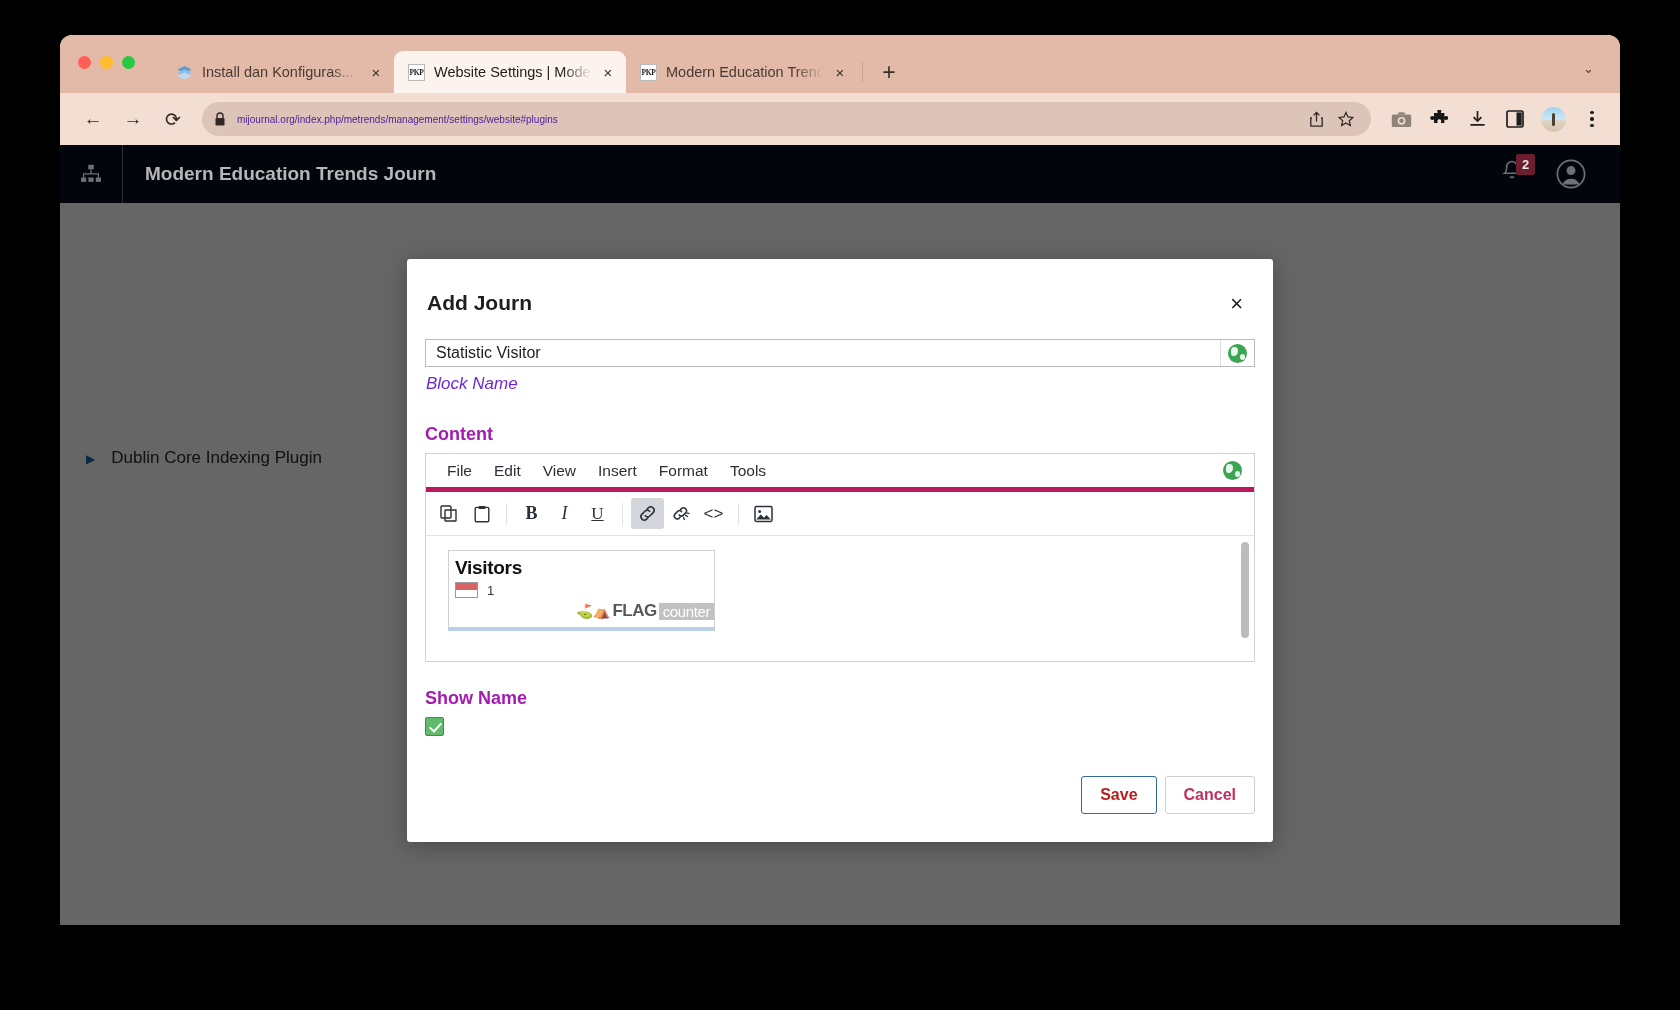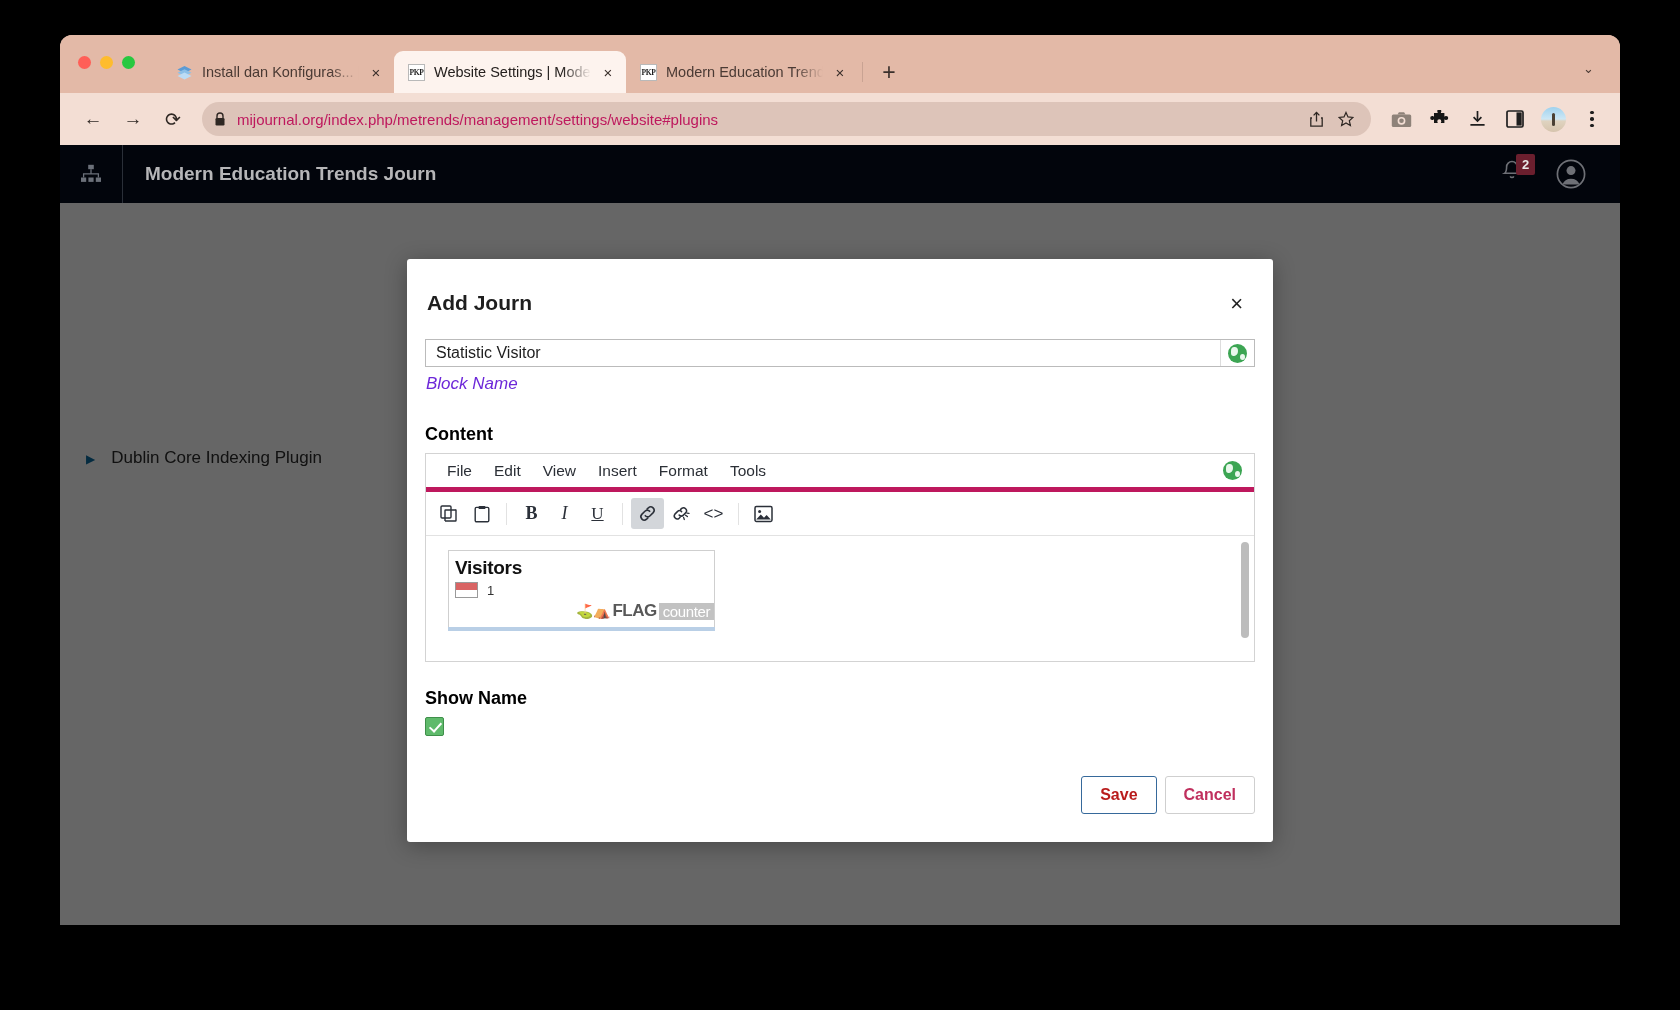--- a/index.html
+++ b/index.html
@@ -120,22 +120,22 @@
     height: 34px;
     background: #ddc4b9;
     border-radius: 17px;
     display: flex; align-items: center;
     padding: 0 12px;
     margin: 0 10px 0 6px;
     max-width: 1180px;
   }
   #lock-icon { margin-right: 11px; display:flex; }
   #url-text {
-    font-size: 15px;
-    color: #be185d;
+    font-size: 10px;
+    color: #4c1d95;
     white-space: nowrap;
     overflow: hidden;
   }
   #omnibox-actions { display: flex; align-items: center; gap: 4px; margin-left: auto; }
   .omni-icon { width: 26px; height: 26px; display:flex; align-items:center; justify-content:center; color:#2e2723; }
   #toolbar-actions { display: flex; align-items: center; gap: 14px; padding-left: 8px; }
   .tb-icon { width: 24px; height: 24px; display:flex; align-items:center; justify-content:center; color:#1e1e1e; }
   #profile-avatar {
     width: 25px; height: 25px; border-radius: 50%;
     background: linear-gradient(180deg,#9fd2ee 0%,#cde7f5 48%,#dfd3c0 56%,#d6c4ad 100%);
@@ -286,21 +286,21 @@
     background:#e9f7ec;
   }
   .field-label {
     font-size: 17px;
     font-style: italic;
     color: #6d28d9;
     padding: 7px 0 0 1px;
   }
 
   .section-title {
-    font-size: 18px; font-weight: bold; color: #000000;
+    font-size: 18px; font-weight: bold; color: #a21caf;
     margin: 30px 0 8px 0;
   }
 
   
   #editor-shell {
     border: 1px solid #d3d3d3;
     background: #fff;
   }
   #editor-menubar {
     display: flex; align-items: center;

